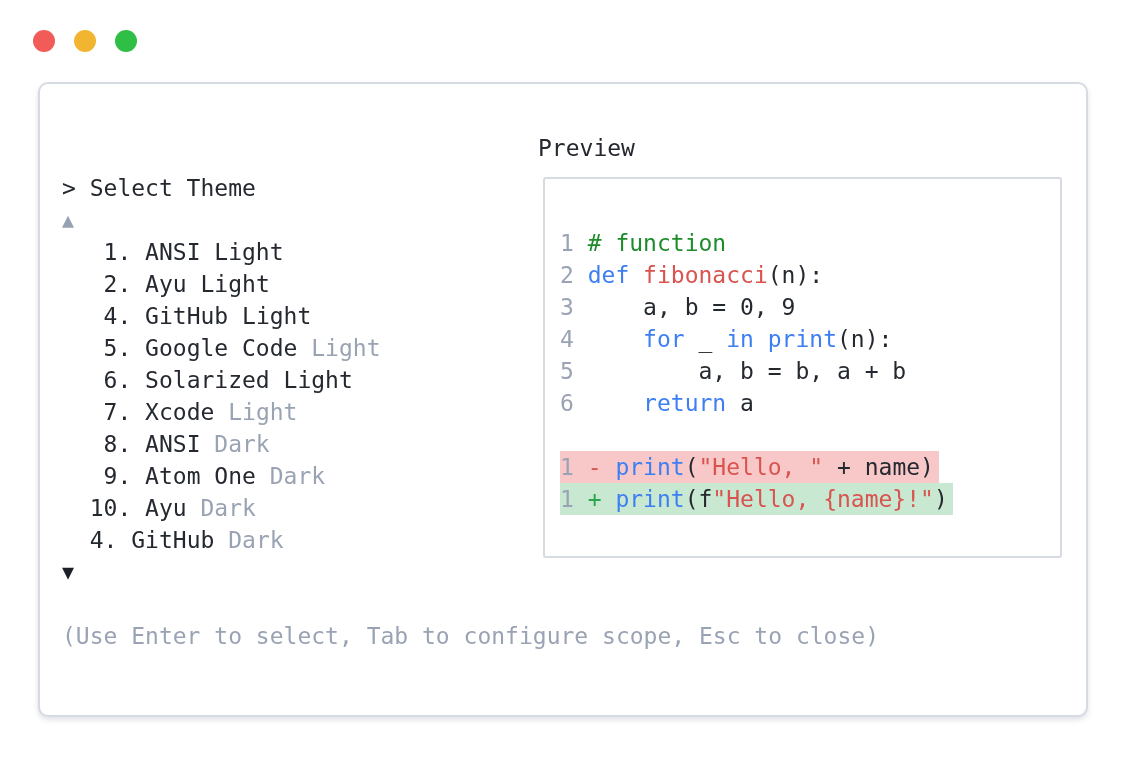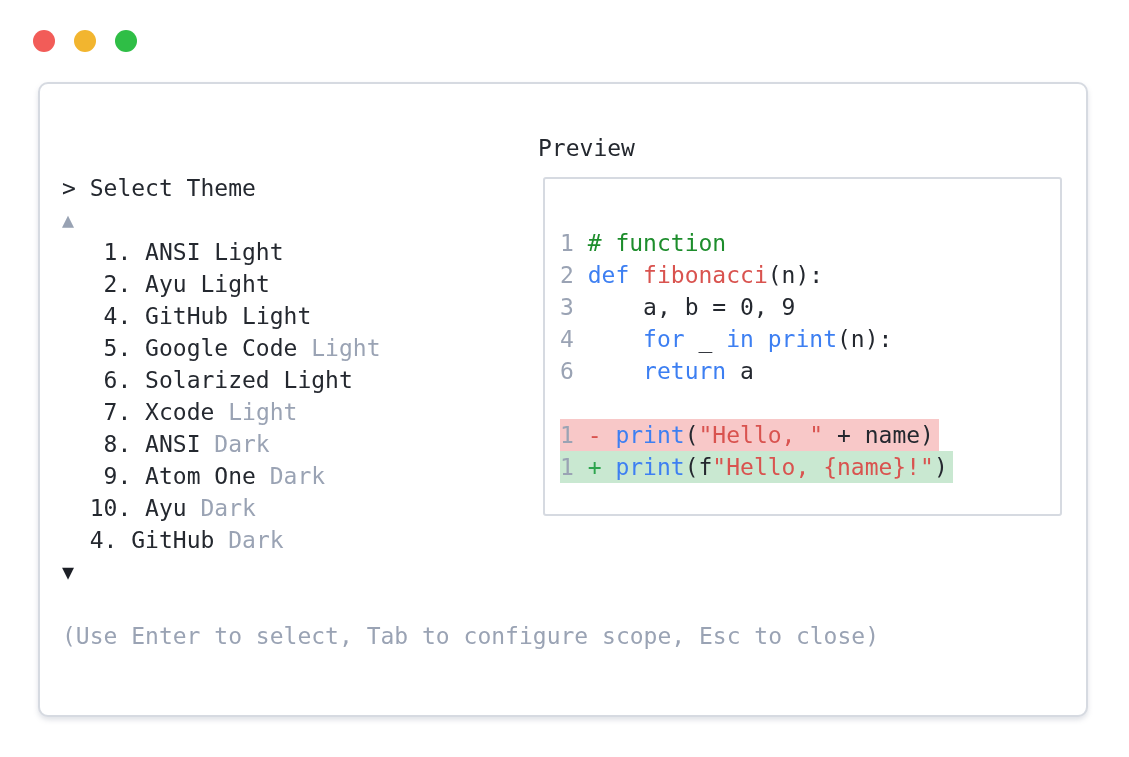--- a/index.html
+++ b/index.html
@@ -34,21 +34,21 @@
   .blank{height:32px;}
   .help{color:var(--dim);}
 
   .item .bullet{color:var(--selected-green);}
   .item .num,.item .name,.item .variant{color:var(--text);}
   .item .variant.dim{color:var(--dim);}
   .item.selected .num,.item.selected .name,.item.selected .variant{color:var(--selected-green);}
 
   .right-col-label{position:absolute; left:498px; top:48px; color:var(--text);}
   .preview-box{
-    position:absolute; left:503px; top:93px; width:519px; height:339px;
+    position:absolute; left:503px; top:93px; width:519px; height:381px;
     background:#fff; border:2px solid var(--border); border-radius:3px;
     padding:48px 16px 0 15px; overflow:hidden;
   }
   .ln{color:var(--dim);}
   .tk-plain{color:var(--text);}
   .tk-kw{color:var(--keyword-blue);}
   .tk-fn{color:var(--accent-red);}
   .tk-str{color:var(--accent-red);}
   .tk-comment{color:var(--comment-green);}
   .tk-minus{color:var(--accent-red);}
@@ -89,20 +89,21 @@
   </div>
 
   <div class="line right-col-label">Preview</div>
 
   <div class="preview-box">
     <div id="code-block">
         <div class="line code-line"><span class="ln">1 </span><span class="tk-comment"># function</span></div>
         <div class="line code-line"><span class="ln">2 </span><span class="tk-kw">def</span><span class="tk-plain"> </span><span class="tk-fn">fibonacci</span><span class="tk-plain">(n):</span></div>
         <div class="line code-line"><span class="ln">3 </span><span class="tk-plain">    a, b = 0, 9</span></div>
         <div class="line code-line"><span class="ln">4 </span><span class="tk-plain">    </span><span class="tk-kw">for</span><span class="tk-plain"> _ </span><span class="tk-kw">in</span><span class="tk-plain"> </span><span class="tk-kw">print</span><span class="tk-plain">(n):</span></div>
+        <div class="line code-line"><span class="ln">5 </span><span class="tk-plain">        a, b = b, a + b</span></div>
         <div class="line code-line"><span class="ln">6 </span><span class="tk-plain">    </span><span class="tk-kw">return</span><span class="tk-plain"> a</span></div>
         <div class="line blank"></div>
         <div class="line diff-line"><span class="band removed"><span class="ln">1 </span><span class="tk-minus">- </span><span class="tk-kw">print</span><span class="tk-plain">(</span><span class="tk-str">"Hello, "</span><span class="tk-plain"> + name)</span></span></div>
         <div class="line diff-line"><span class="band added"><span class="ln">1 </span><span class="tk-plus">+ </span><span class="tk-kw">print</span><span class="tk-plain">(f</span><span class="tk-str">"Hello, {name}!"</span><span class="tk-plain">)</span></span></div>
       </div>
   </div>
 
 </div>
 
 </body></html>

